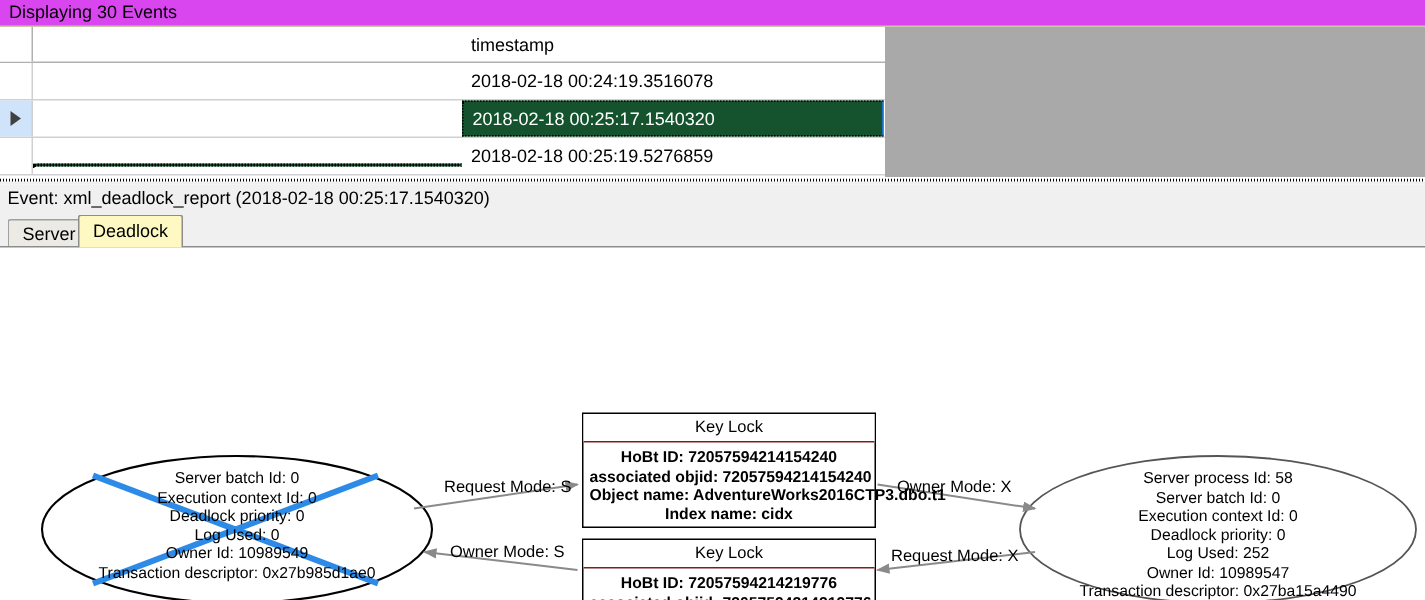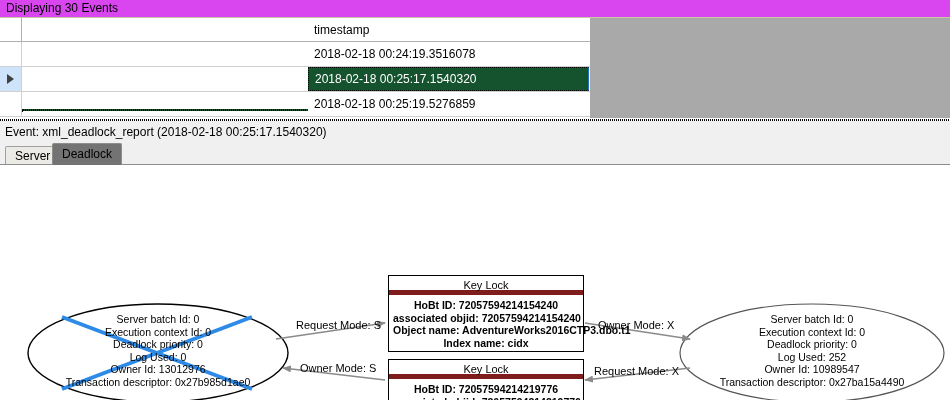--- a/index.html
+++ b/index.html
@@ -77,36 +77,36 @@
 
   .tabstrip { position:absolute; left:0; top:20px; width:950px; height:22px; }
   .tab {
     position:absolute; top:3px; height:19px; padding:0 9px;
     line-height:19px; font-size:12px;
     background:#eceae4; border:1px solid #a0a0a0; border-bottom:none;
     border-radius:2px 2px 0 0; color:#000; white-space:nowrap;
   }
   .tab.active {
     top:0; height:22px; line-height:21px;
-    background:#737373; border-color:#8d8d8d; z-index:3;
+    background:#fef9c3; border-color:#8d8d8d; z-index:3;
   }
 
   .tab-body {
     position:absolute; left:0; top:41px; width:950px; height:236px;
     background:#ffffff; border-top:1px solid #8d8d8d;
   }
 
   
   .graph { position:absolute; left:0; top:0; width:950px; height:236px; }
   .graph svg { display:block; }
 
   .node-box { position:absolute; background:#fff; border:1px solid #000; }
   .node-box .bx-title {
     height:19px; line-height:18px; text-align:center; font-size:11px;
-    border-bottom:5px solid #7f1d1d; background:#fff; white-space:nowrap;
+    border-bottom:1px solid #7f1d1d; background:#fff; white-space:nowrap;
   }
   .node-box .bx-body { padding:4px 4px 5px 4px; text-align:center;font-weight:bold; }
   .node-box .bx-body div { font-size:10.5px; line-height:12.5px; white-space:nowrap; }
 
   .ell-text { position:absolute; text-align:center; }
   .ell-text div { font-size:10.5px; line-height:12.5px; white-space:nowrap; }
 
   .edge-label {
     position:absolute; font-size:11px; color:#000; white-space:nowrap; background:transparent;
   }
@@ -192,25 +192,26 @@
           <line x1="385" y1="215" x2="283" y2="203" stroke="#8a8a8a" stroke-width="1.3" marker-end="url(#ah)"></line>
 
           <line x1="690" y1="203" x2="585" y2="215" stroke="#8a8a8a" stroke-width="1.3" marker-end="url(#ah)"></line>
         </svg>
 
         <div class="ell-text" style="left:28px; top:148px; width:260px;">
           <div>Server batch Id: 0</div>
           <div>Execution context Id: 0</div>
           <div>Deadlock priority: 0</div>
           <div>Log Used: 0</div>
-          <div>Owner Id: 13012976</div>
+          <div>Owner Id: 10989549</div>
           <div>Transaction descriptor: 0x27b985d1ae0</div>
         </div>
 
         <div class="ell-text" style="left:682px; top:148px; width:260px;">
+          <div>Server process Id: 58</div>
           <div>Server batch Id: 0</div>
           <div>Execution context Id: 0</div>
           <div>Deadlock priority: 0</div>
           <div>Log Used: 252</div>
           <div>Owner Id: 10989547</div>
           <div>Transaction descriptor: 0x27ba15a4490</div>
         </div>
 
         <div class="node-box" style="left:388px; top:110px; width:196px; height:77px;">
           <div class="bx-title">Key Lock</div>

